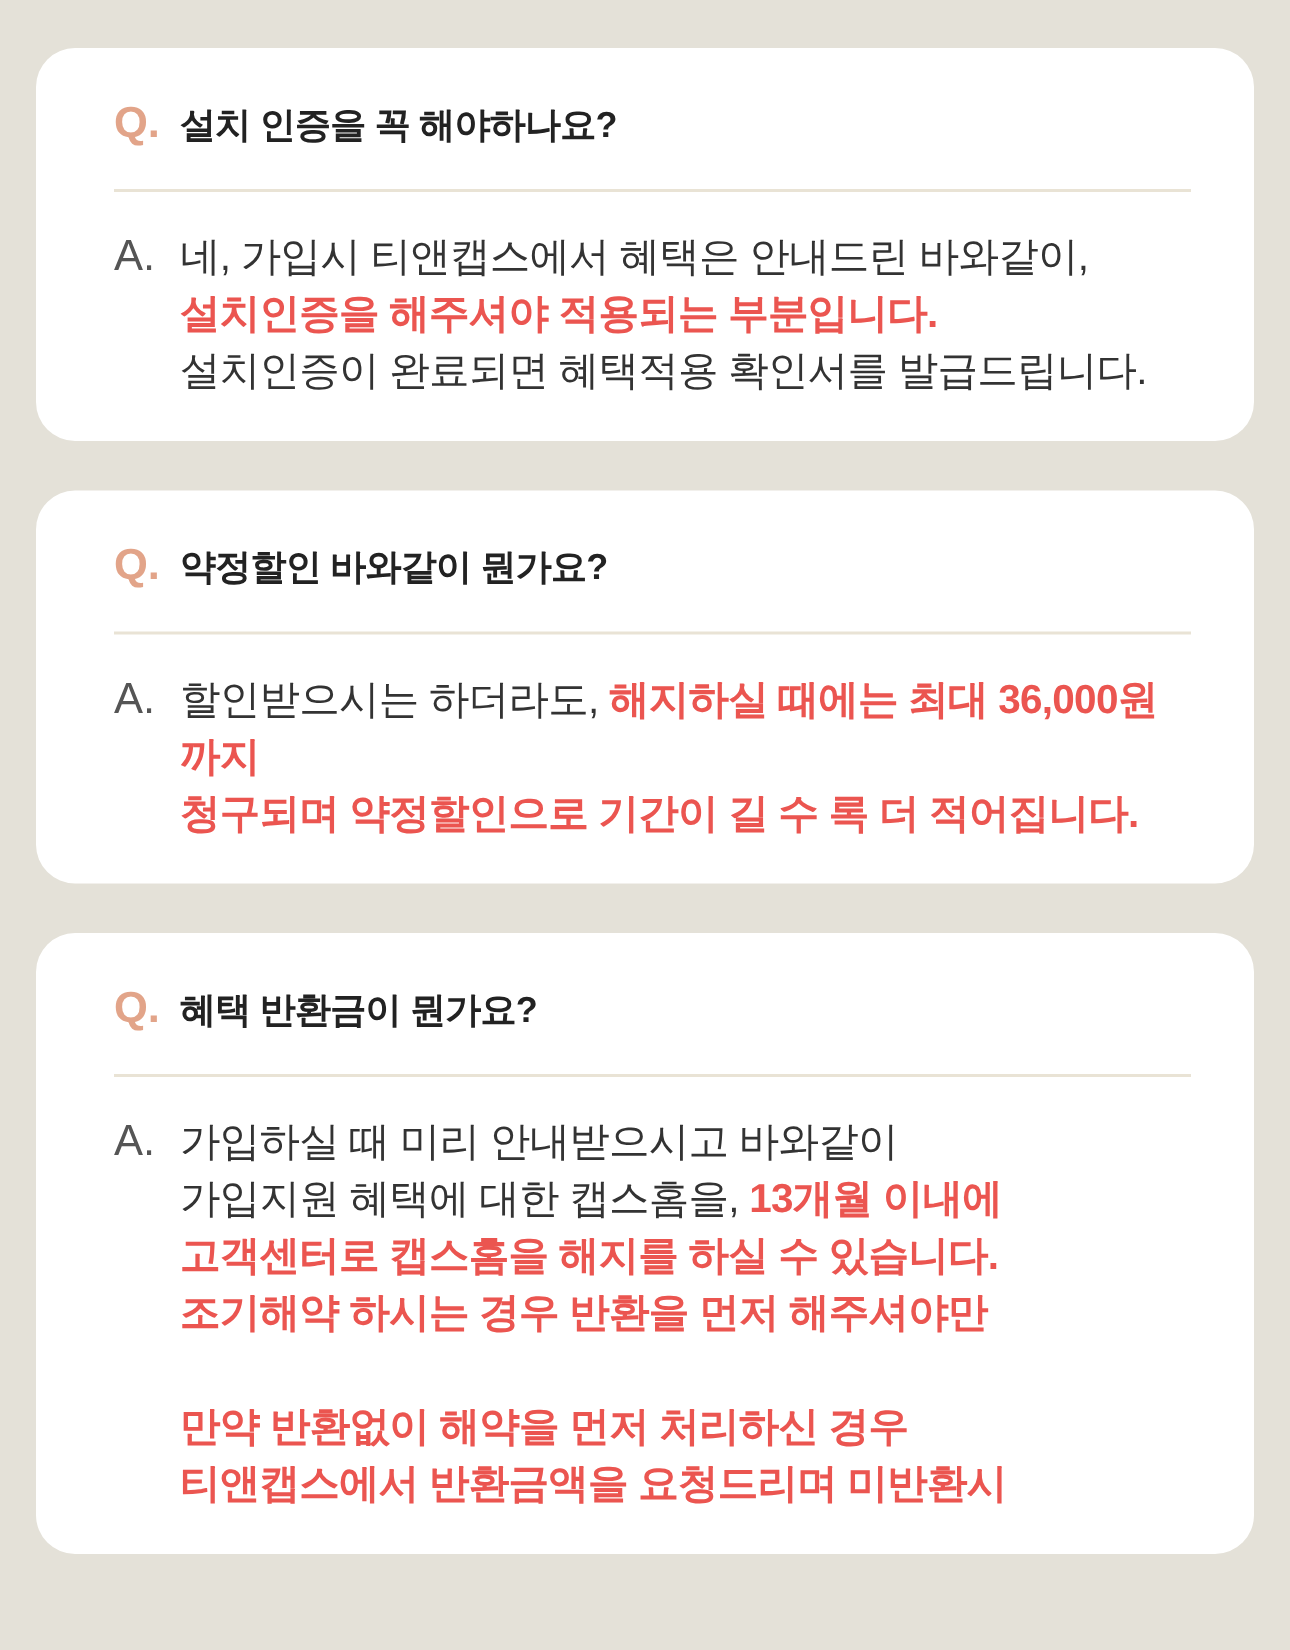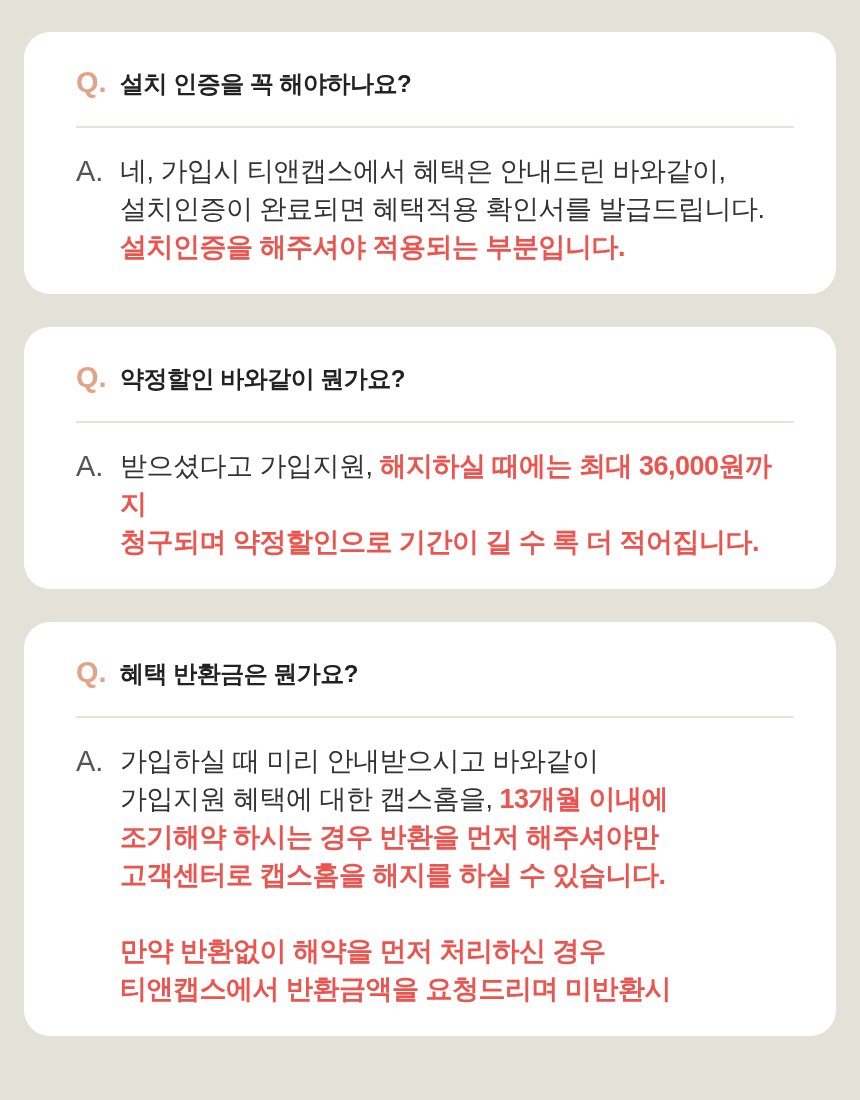--- a/index.html
+++ b/index.html
@@ -67,58 +67,58 @@
     <div class="q-row">
       <span class="q-marker">Q.</span>
       <h2 class="q-text">설치 인증을 꼭 해야하나요?</h2>
     </div>
     <hr class="divider">
     <div class="a-row">
       <span class="a-marker">A.</span>
       <div class="a-text">
             <p>
               <span class="line"><span class="seg">네, 가입시 티앤캡스에서 혜택은 안내드린 바와같이,</span></span>
+              <span class="line"><span class="seg highlight">설치인증을 해주셔야 적용되는 부분입니다.</span></span>
               <span class="line"><span class="seg">설치인증이 완료되면 혜택적용 확인서를 발급드립니다.</span></span>
-              <span class="line"><span class="seg highlight">설치인증을 해주셔야 적용되는 부분입니다.</span></span>
             </p>
           </div>
     </div>
   </section>
 
   <section class="card">
     <div class="q-row">
       <span class="q-marker">Q.</span>
       <h2 class="q-text">약정할인 바와같이 뭔가요?</h2>
     </div>
     <hr class="divider">
     <div class="a-row">
       <span class="a-marker">A.</span>
       <div class="a-text">
             <p>
-              <span class="line"><span class="seg">받으셨다고 가입지원, </span><span class="seg highlight">해지하실 때에는 최대 36,000원까지</span></span>
+              <span class="line"><span class="seg">할인받으시는 하더라도, </span><span class="seg highlight">해지하실 때에는 최대 36,000원까지</span></span>
               <span class="line"><span class="seg highlight">청구되며 약정할인으로 기간이 길 수 록 더 적어집니다.</span></span>
             </p>
           </div>
     </div>
   </section>
 
   <section class="card">
     <div class="q-row">
       <span class="q-marker">Q.</span>
-      <h2 class="q-text">혜택 반환금은 뭔가요?</h2>
+      <h2 class="q-text">혜택 반환금이 뭔가요?</h2>
     </div>
     <hr class="divider">
     <div class="a-row">
       <span class="a-marker">A.</span>
       <div class="a-text">
             <p>
               <span class="line"><span class="seg">가입하실 때 미리 안내받으시고 바와같이</span></span>
               <span class="line"><span class="seg">가입지원 혜택에 대한 캡스홈을, </span><span class="seg highlight">13개월 이내에</span></span>
+              <span class="line"><span class="seg highlight">고객센터로 캡스홈을 해지를 하실 수 있습니다.</span></span>
               <span class="line"><span class="seg highlight">조기해약 하시는 경우 반환을 먼저 해주셔야만</span></span>
-              <span class="line"><span class="seg highlight">고객센터로 캡스홈을 해지를 하실 수 있습니다.</span></span>
             </p>
             <p>
               <span class="line"><span class="seg highlight">만약 반환없이 해약을 먼저 처리하신 경우</span></span>
               <span class="line"><span class="seg highlight">티앤캡스에서 반환금액을 요청드리며 미반환시</span></span>
             </p>
           </div>
     </div>
   </section>
 </div>
 </div>

